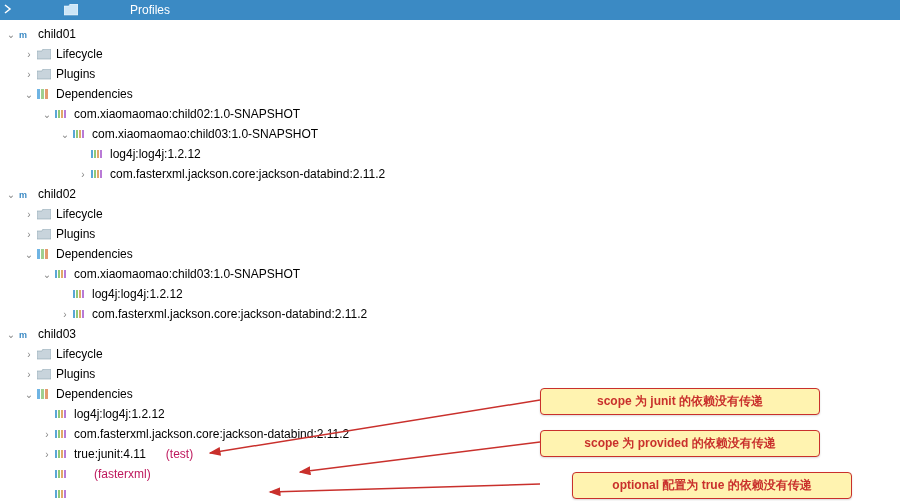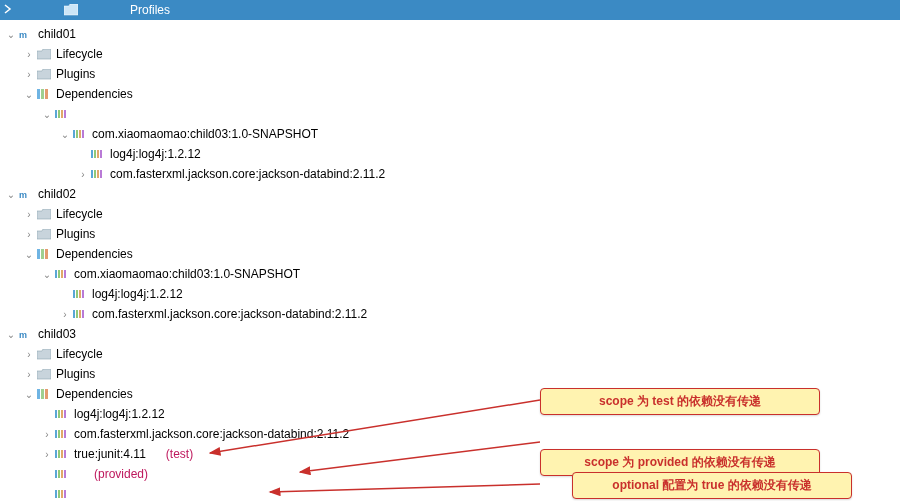--- a/index.html
+++ b/index.html
@@ -125,20 +125,21 @@
   <div class="row lv2">
     <span class="toggle">⌄</span>
     <span class="icon">
         <svg width="14" height="12">
           <rect x="0" y="2" width="2" height="8" fill="#5aa7d6"></rect>
           <rect x="3" y="2" width="2" height="8" fill="#8fc97a"></rect>
           <rect x="6" y="2" width="2" height="8" fill="#e0a869"></rect>
           <rect x="9" y="2" width="2" height="8" fill="#b97ad6"></rect>
         </svg>
       </span>
+    <span class="label">com.xiaomaomao:child02:1.0-SNAPSHOT</span>
   </div>
   <div class="row lv3">
     <span class="toggle">⌄</span>
     <span class="icon">
         <svg width="14" height="12">
           <rect x="0" y="2" width="2" height="8" fill="#5aa7d6"></rect>
           <rect x="3" y="2" width="2" height="8" fill="#8fc97a"></rect>
           <rect x="6" y="2" width="2" height="8" fill="#e0a869"></rect>
           <rect x="9" y="2" width="2" height="8" fill="#b97ad6"></rect>
         </svg>
@@ -323,40 +324,40 @@
   <div class="row lv2">
     <span class="toggle blank">›</span>
     <span class="icon">
         <svg width="14" height="12">
           <rect x="0" y="2" width="2" height="8" fill="#5aa7d6"></rect>
           <rect x="3" y="2" width="2" height="8" fill="#8fc97a"></rect>
           <rect x="6" y="2" width="2" height="8" fill="#e0a869"></rect>
           <rect x="9" y="2" width="2" height="8" fill="#b97ad6"></rect>
         </svg>
       </span>
-    <span class="scope">(provided)</span>
+    <span class="scope">(fasterxml)</span>
   </div>
   <div class="row lv2">
     <span class="toggle blank">›</span>
     <span class="icon">
         <svg width="14" height="12">
           <rect x="0" y="2" width="2" height="8" fill="#5aa7d6"></rect>
           <rect x="3" y="2" width="2" height="8" fill="#8fc97a"></rect>
           <rect x="6" y="2" width="2" height="8" fill="#e0a869"></rect>
           <rect x="9" y="2" width="2" height="8" fill="#b97ad6"></rect>
         </svg>
       </span>
   </div>
 
 </div>
 
 <div class="callout" style="left:540px; top:388px; width:280px;">
-  <span>scope 为 test 的依赖没有传递</span>
-</div>
-<div class="callout" style="left:540px; top:430px; width:280px;margin-top:19px;">
+  <span>scope 为 junit 的依赖没有传递</span>
+</div>
+<div class="callout" style="left:540px; top:430px; width:280px;">
   <span>scope 为 provided 的依赖没有传递</span>
 </div>
 <div class="callout" style="left:572px; top:472px; width:280px;">
   <span>optional 配置为 true 的依赖没有传递</span>
 </div>
 
 <svg class="arrow-svg" style="left:0;top:0;" width="900" height="501">
   <defs>
     <marker id="ah" markerWidth="8" markerHeight="8" refX="7" refY="3" orient="auto">
       <path d="M0,0 L8,3 L0,6 Z" fill="#c9302c"></path>

